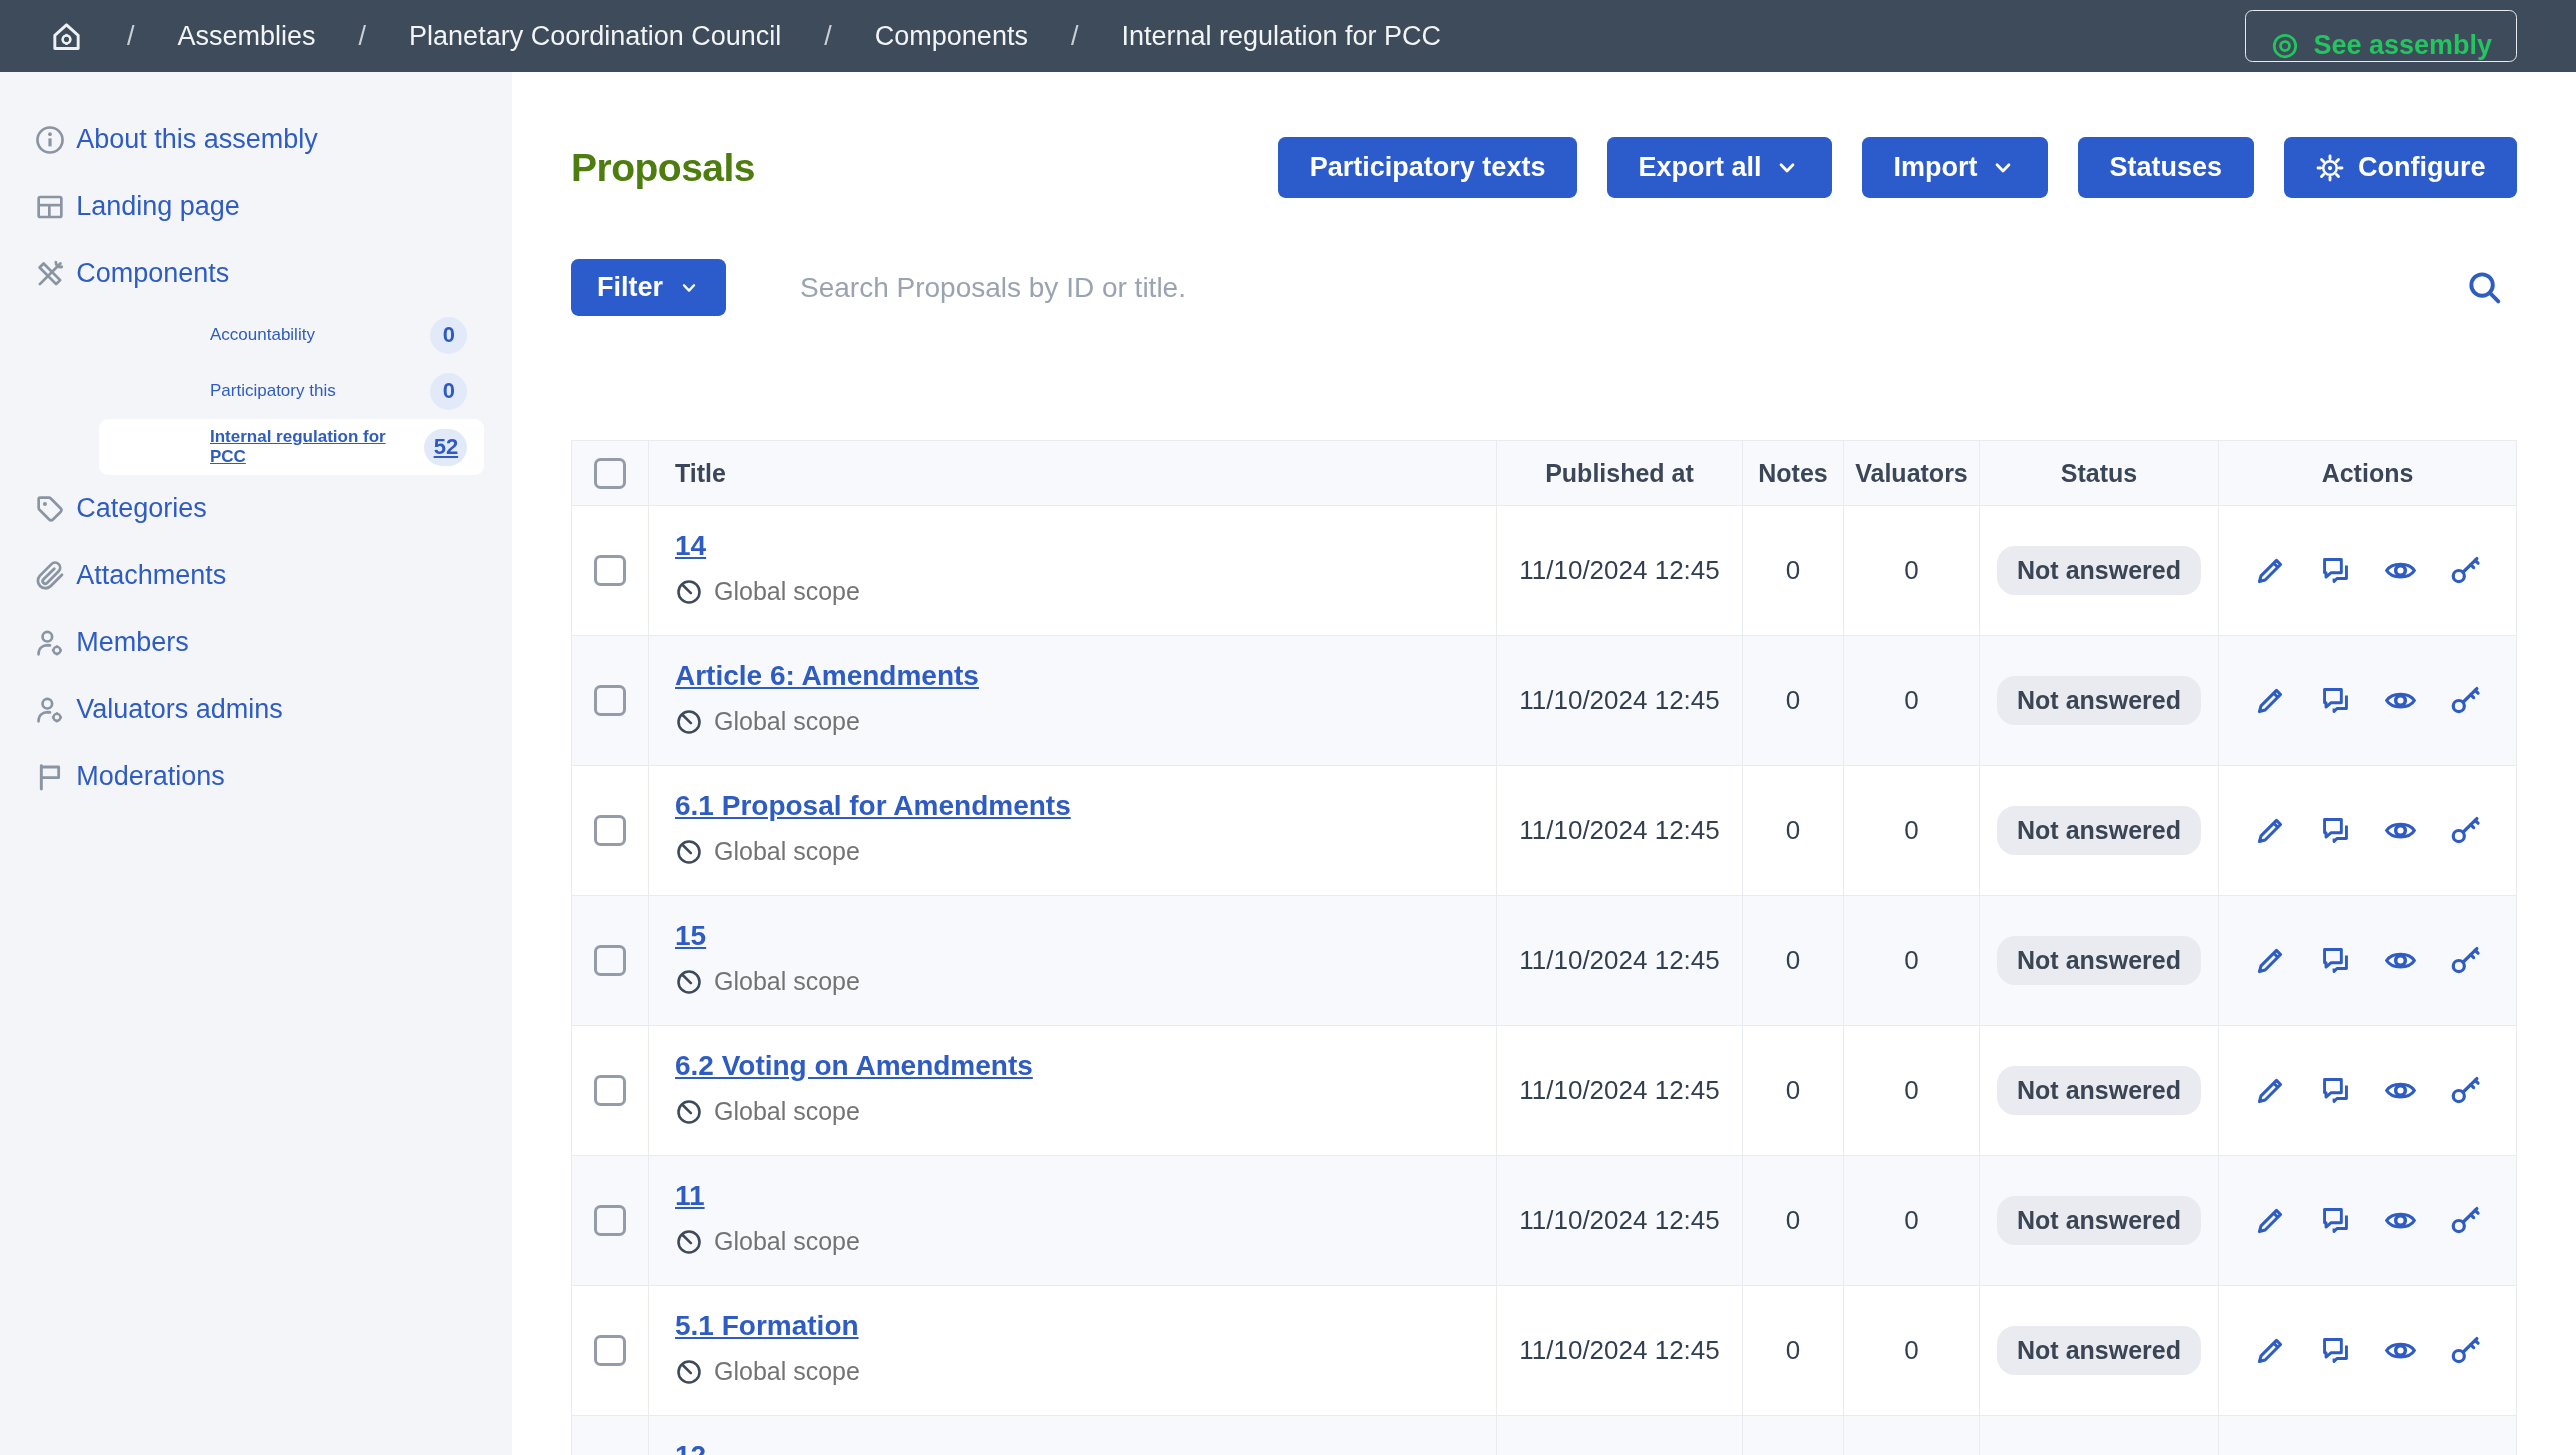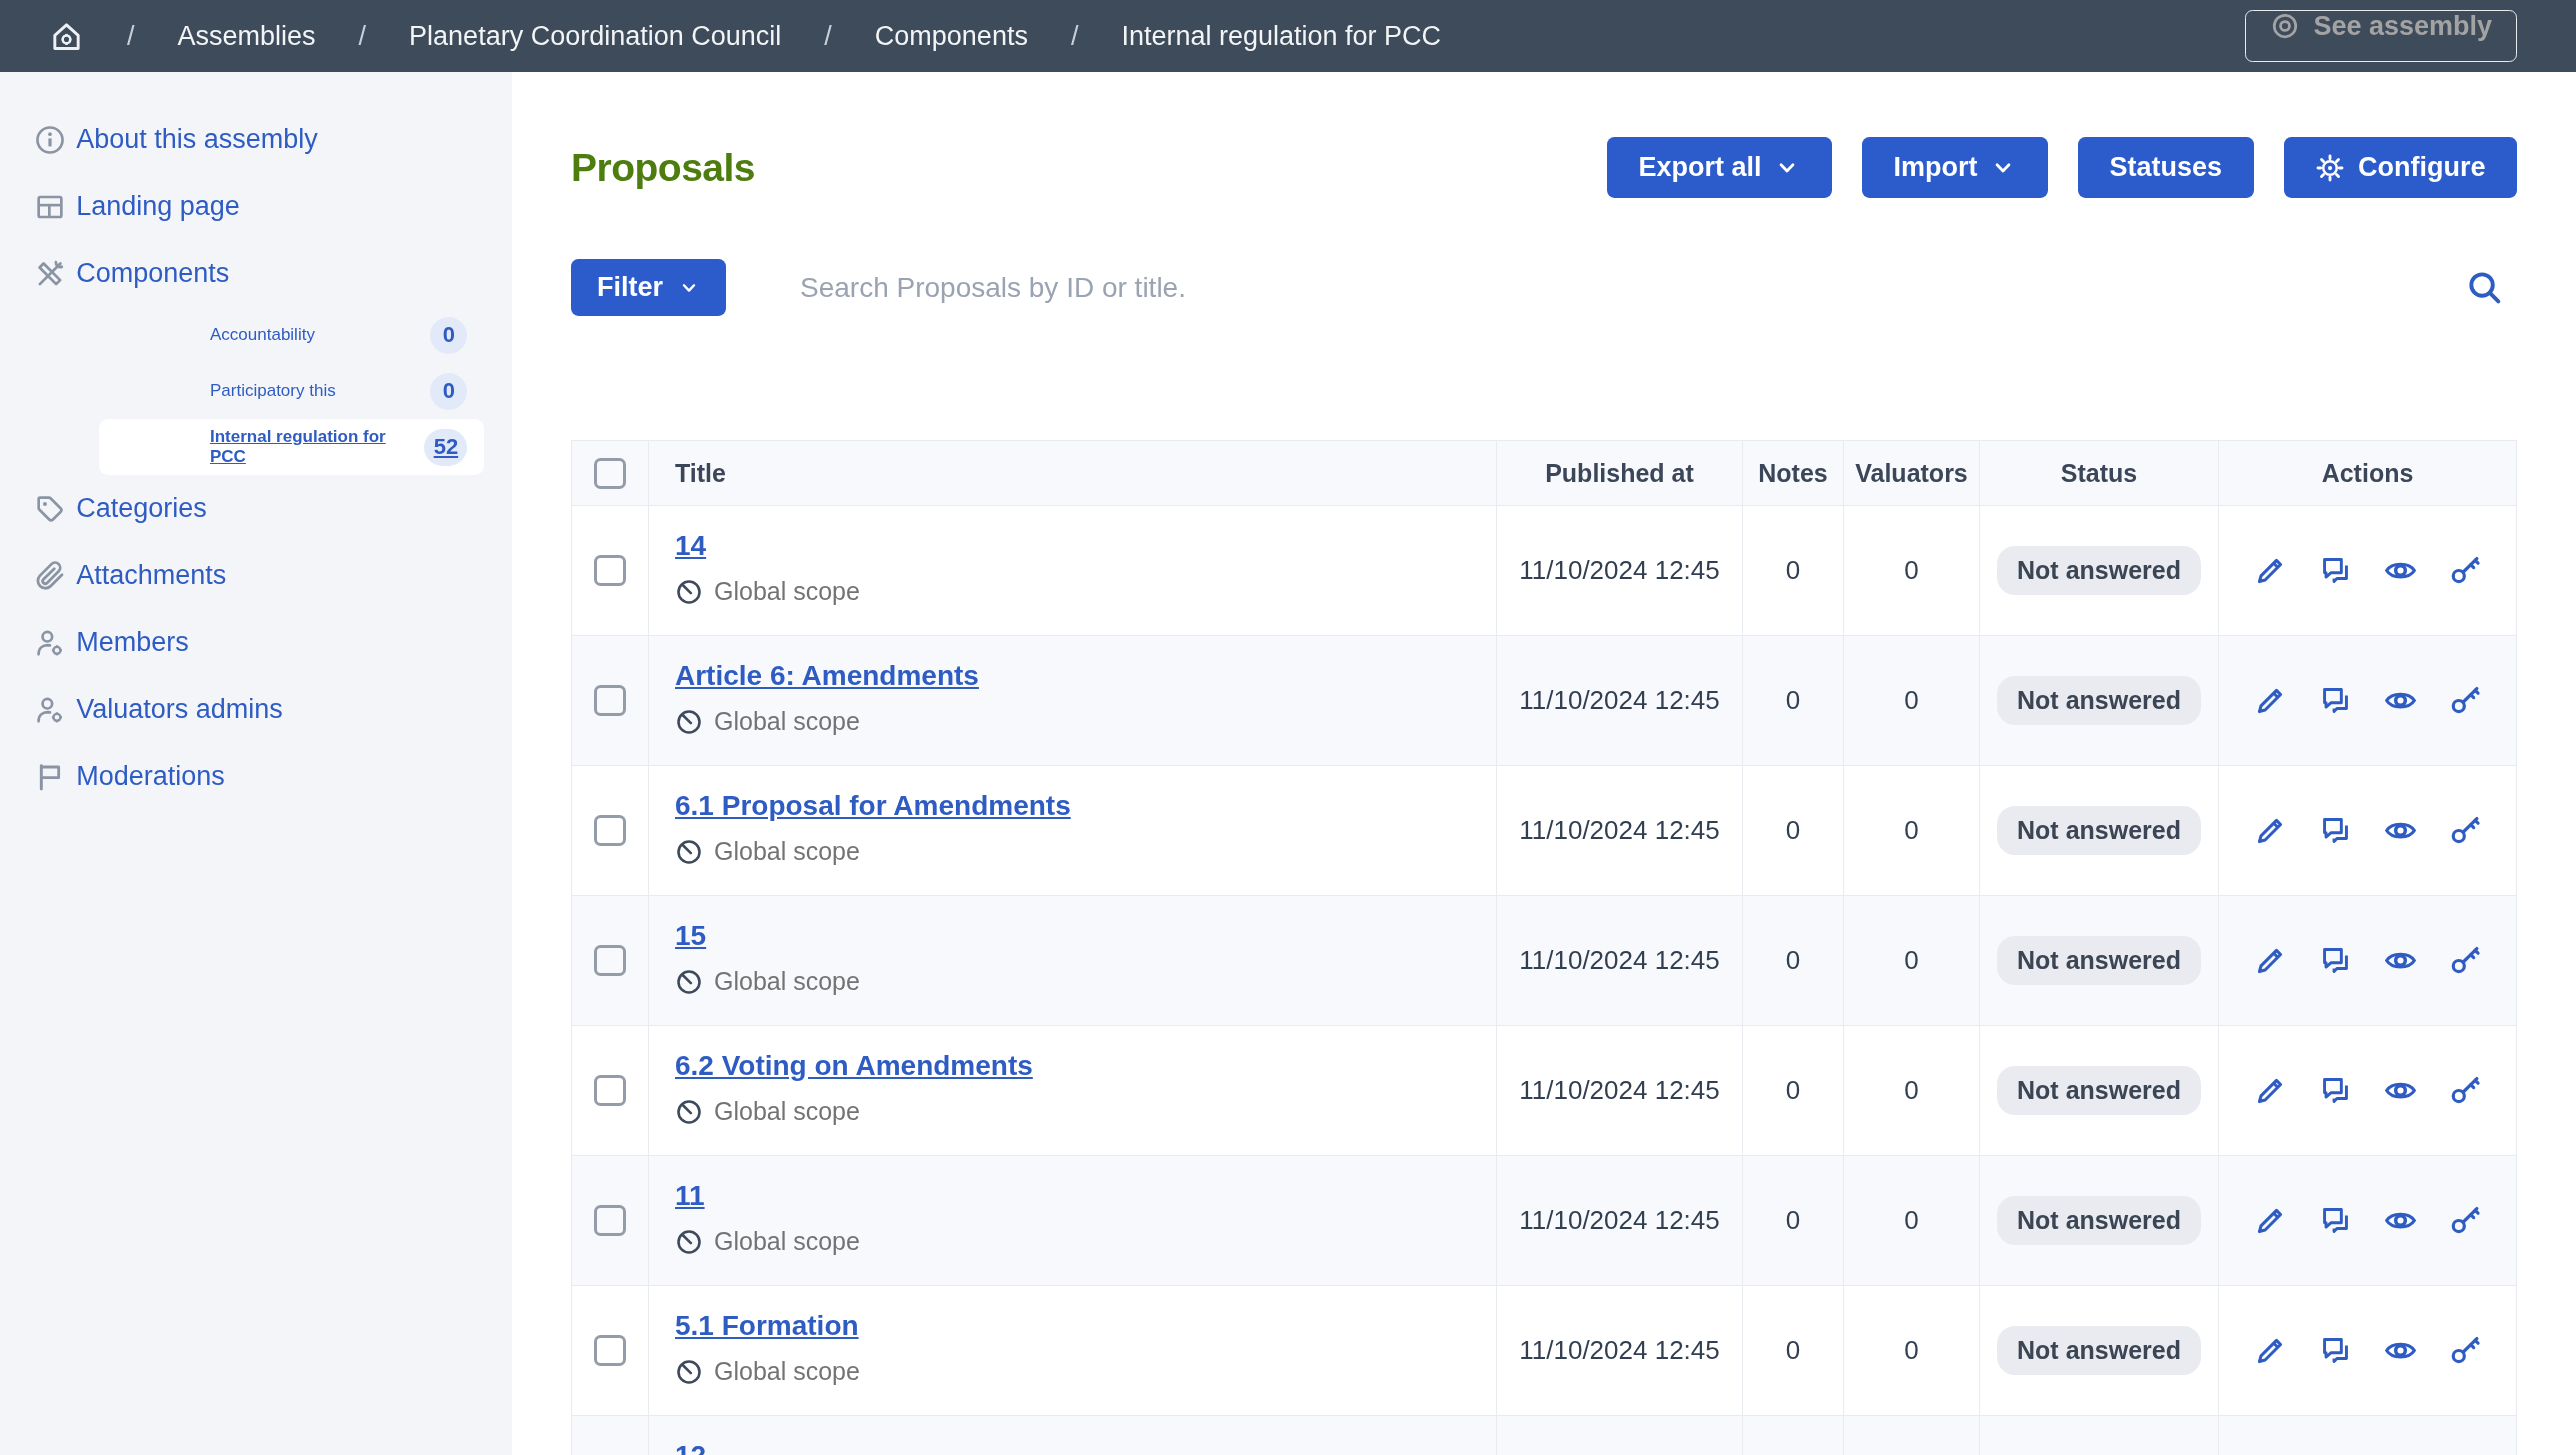--- a/index.html
+++ b/index.html
@@ -14,23 +14,23 @@
   .topbar {
     height:72px; background:#3e4b5a; color:#eef1f4; flex:0 0 auto;
     display:flex; align-items:center; padding:0 59px 0 49px;
   }
   .crumbs { display:flex; align-items:center; gap:43px; font-size:27px; font-weight:500; }
   .crumb { color:#f2f4f6; cursor:pointer; white-space:nowrap; }
   .crumb-sep { color:#c9d0d8; font-weight:400; }
   .home-ic { width:35px; height:35px; display:block; }
   .topbar-spacer { flex:1; }
   .see-assembly {
-    display:flex; align-items:flex-start; gap:13px;
+    display:flex; align-items:flex-end; gap:13px;
     border:1.9px solid #e8ecf0; border-radius:7.4px; background:transparent;
-    color:#a3a3a3; font-size:27px; font-weight:700; font-family:inherit;
+    color:#22c55e; font-size:27px; font-weight:700; font-family:inherit;
     padding:0 24px; height:52px; cursor:pointer;
   }
 
   
   .layout { flex:1; display:flex; min-height:0; }
 
   
   .sidebar { width:512px; flex:0 0 auto; background:#f3f5f9; padding-top:34px; }
   .snav-item {
     height:67px; display:flex; align-items:center; gap:10.2px;
@@ -323,20 +323,23 @@
           </svg>
         <span class="snav-label">Moderations</span>
       </div>
     </aside>
 
     <main class="main">
 
       <div class="main-header">
         <h1 class="page-title">Proposals</h1>
         <div class="header-actions">
+          <button class="btn-primary">
+            <span>Participatory texts</span>
+          </button>
           <button class="btn-primary">
             <span>Export all</span>
             <svg class="b-ic" viewBox="0 0 24 24">
                 <use href="#ic-chevron-down"></use>
               </svg>
           </button>
           <button class="btn-primary">
             <span>Import</span>
             <svg class="b-ic" viewBox="0 0 24 24">
                 <use href="#ic-chevron-down"></use>

